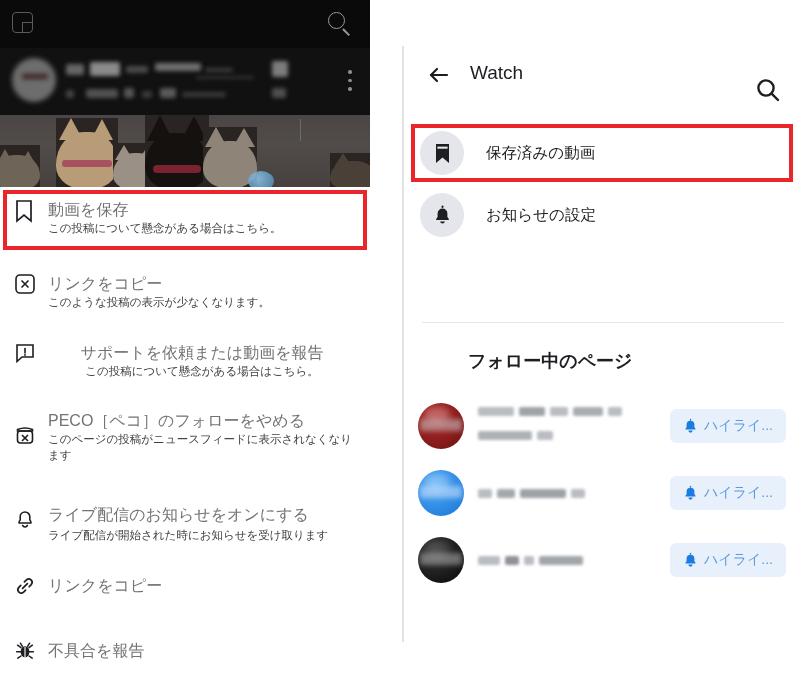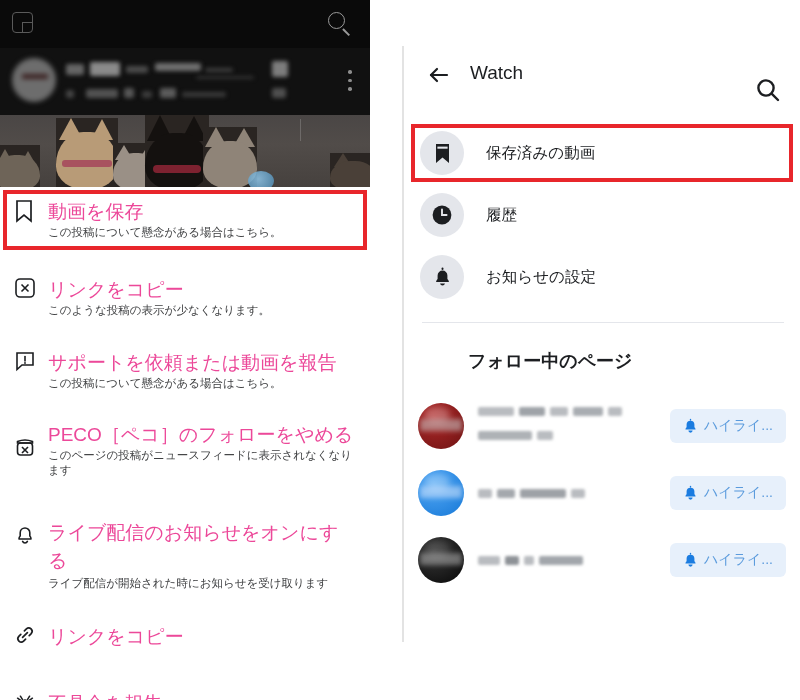--- a/index.html
+++ b/index.html
@@ -130,21 +130,21 @@
   .menu{position:absolute;left:0;top:187px;width:370px;}
   .mrow{
     position:relative;display:flex;align-items:flex-start;
     padding:0 14px 0 14px;box-sizing:border-box;
   }
   .micon{
     width:34px;min-width:34px;display:flex;align-items:center;justify-content:flex-start;
   }
   .mtext{flex:1;}
   .mtitle{
-    font-size:19px;color:#ec4899;line-height:1.32;
+    font-size:16px;color:#737373;line-height:1.32;
     font-family:"Liberation Sans","DejaVu Sans",sans-serif;
   }
   .msub{
     font-size:11.5px;color:#3f4042;line-height:1.35;margin-top:1px;
   }
 
   
   .hl-left{
     position:absolute;left:3px;top:190px;width:364px;height:60px;
     border:4px solid #e8262b;box-sizing:border-box;
@@ -314,21 +314,21 @@
             <rect x="2" y="2" width="18" height="18" rx="4"></rect>
             <path d="M7.5 7.5 L14.5 14.5 M14.5 7.5 L7.5 14.5"></path>
           </svg>
         </div>
         <div class="mtext">
           <div class="mtitle">リンクをコピー</div>
           <div class="msub">このような投稿の表示が少なくなります。</div>
         </div>
       </div>
 
-      <div class="mrow" style="padding-top:16px;padding-bottom:16px;">
+      <div class="mrow" style="padding-top:16px;padding-bottom:16px;text-align:center;">
         <div class="micon">
           <svg class="ic" width="22" height="22" viewBox="0 0 22 22" fill="none" stroke="#1c1e21" stroke-width="1.6">
             <path d="M3 3 h16 v12 h-11 l-5 4.5 z"></path>
             <path d="M11 6.5 v4.5" stroke-linecap="round"></path>
             <circle cx="11" cy="13" r="0.9" fill="#1c1e21" stroke="none"></circle>
           </svg>
         </div>
         <div class="mtext">
           <div class="mtitle">サポートを依頼または動画を報告</div>
           <div class="msub">この投稿について懸念がある場合はこちら。</div>
@@ -419,29 +419,20 @@
       <div class="r-row">
         <div class="r-circle">
           <svg class="ic" width="17" height="21" viewBox="0 0 17 21" fill="#1c1e21">
             <path d="M2 1 h13 v19 l-6.5 -5.6 l-6.5 5.6 z"></path>
             <rect x="3.4" y="3.6" width="10.2" height="2.1" fill="#e4e6eb"></rect>
           </svg>
         </div>
         <div class="r-label">保存済みの動画</div>
       </div>
 
-      <div class="r-row">
-        <div class="r-circle">
-          <svg class="ic" width="22" height="22" viewBox="0 0 22 22">
-            <circle cx="11" cy="11" r="9.4" fill="#1c1e21"></circle>
-            <path d="M11 5.4 V11 h4.6" stroke="#e4e6eb" stroke-width="1.9" fill="none" stroke-linecap="round"></path>
-          </svg>
-        </div>
-        <div class="r-label">履歴</div>
-      </div>
 
       <div class="r-row">
         <div class="r-circle">
           <svg class="ic" width="21" height="23" viewBox="0 0 21 23" fill="#1c1e21">
             <path d="M4 16 q0.4 -2 1.6 -2.9 V9.4 a4.9 4.9 0 0 1 9.8 0 v3.7 q1.2 0.9 1.6 2.9 z"></path>
             <path d="M8 17.6 a2.6 2.6 0 0 0 5 0 z"></path>
             <rect x="9.5" y="1.4" width="2" height="2.6" rx="1"></rect>
           </svg>
         </div>
         <div class="r-label">お知らせの設定</div>

